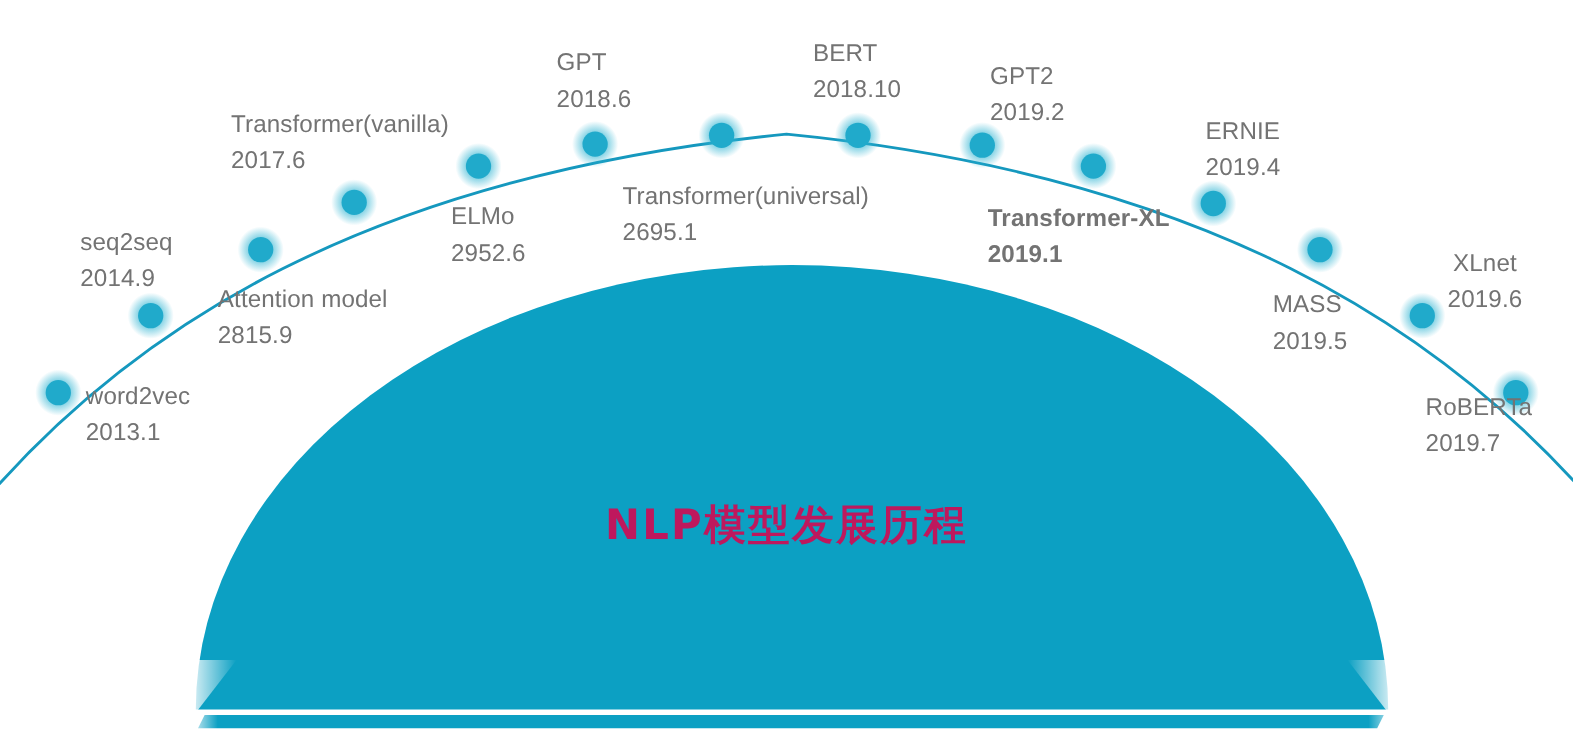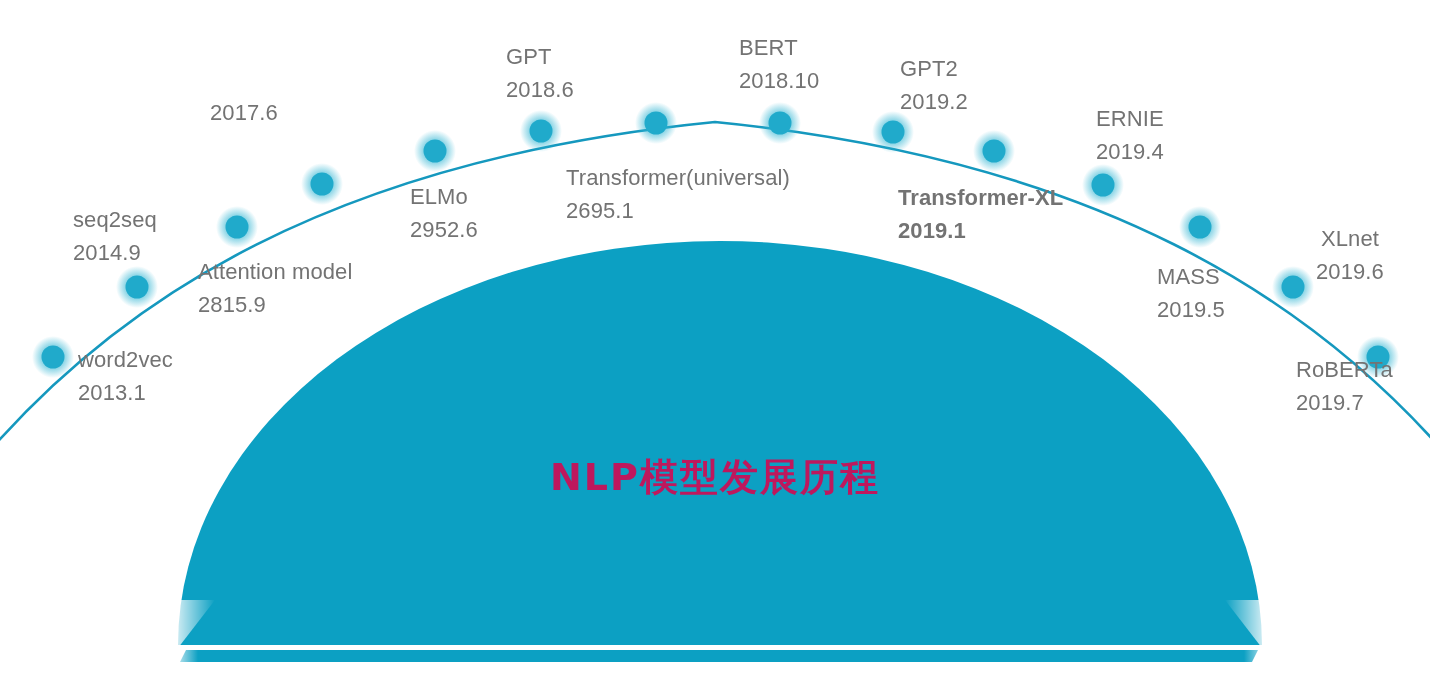--- a/index.html
+++ b/index.html
@@ -158,20 +158,21 @@
     <span class="lbl-name">seq2seq</span>
     <span class="lbl-date">2014.9</span>
   </div>
 
   <div class="node-label" style="left:198px; top:255px;">
     <span class="lbl-name">Attention model</span>
     <span class="lbl-date">2815.9</span>
   </div>
 
   <div class="node-label" style="left:210px; top:96px;">
+    <span class="lbl-name">Transformer(vanilla)</span>
     <span class="lbl-date">2017.6</span>
   </div>
 
   <div class="node-label" style="left:410px; top:180px;">
     <span class="lbl-name">ELMo</span>
     <span class="lbl-date">2952.6</span>
   </div>
 
   <div class="node-label" style="left:506px; top:40px;">
     <span class="lbl-name">GPT</span>

